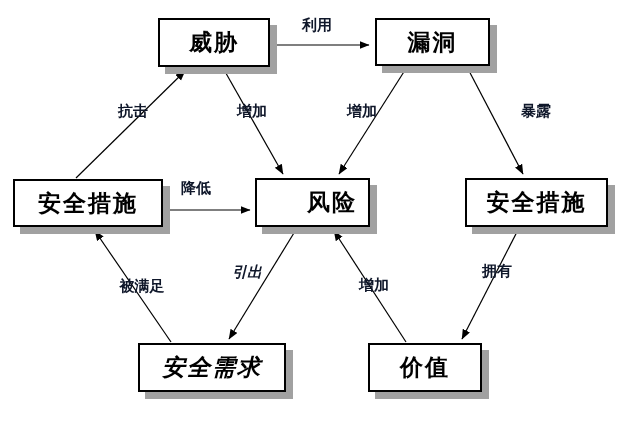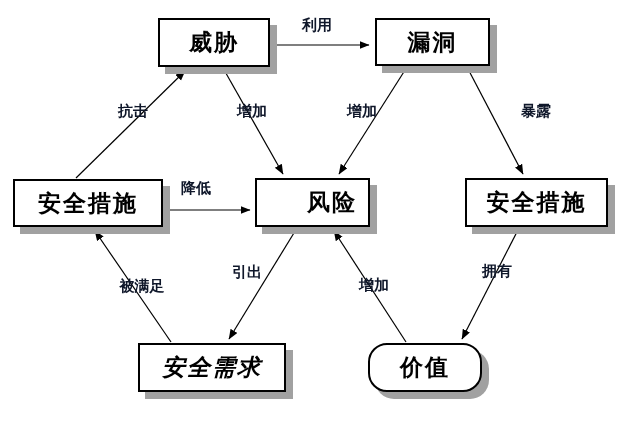--- a/index.html
+++ b/index.html
@@ -46,30 +46,30 @@
     white-space: nowrap;
     line-height: 1;
   }
   
   .n-threat        { left: 158px; top: 18px;  width: 112px; height: 49px; }
   .n-vuln          { left: 375px; top: 18px;  width: 115px; height: 48px; }
   .n-measures      { left: 13px;  top: 179px; width: 150px; height: 48px; }
   .n-risk          { left: 255px; top: 178px; width: 115px; height: 49px; padding-left: 39px; }
   .n-assets        { left: 465px; top: 178px; width: 143px; height: 49px; }
   .n-requirements  { left: 138px; top: 343px; width: 148px; height: 49px; font-style: italic; }
-  .n-value         { left: 368px; top: 343px; width: 114px; height: 49px; border-radius: 19px; }
+  .n-value         { left: 368px; top: 343px; width: 114px; height: 49px; }
   
   .l-exploit   { left: 317px; top: 25px;  }
   .l-resist    { left: 133px; top: 111px; }
   .l-inc-tr    { left: 252px; top: 111px; }
   .l-inc-vr    { left: 362px; top: 111px; }
   .l-expose    { left: 499px; top: 111px; margin-left: 37px; }
   .l-reduce    { left: 196px; top: 188px; }
   .l-satisfied { left: 142px; top: 286px; }
-  .l-lead      { left: 247px; top: 272px; }
+  .l-lead      { left: 247px; top: 272px; font-style: italic; }
   .l-inc-valr  { left: 374px; top: 285px; }
   .l-possess   { left: 497px; top: 271px; }
 </style>
 </head>
 <body>
 
 <div class="canvas">
 
   <svg class="edges-layer" width="626" height="423" viewBox="0 0 626 423" xmlns="http://www.w3.org/2000/svg">
     <defs>

